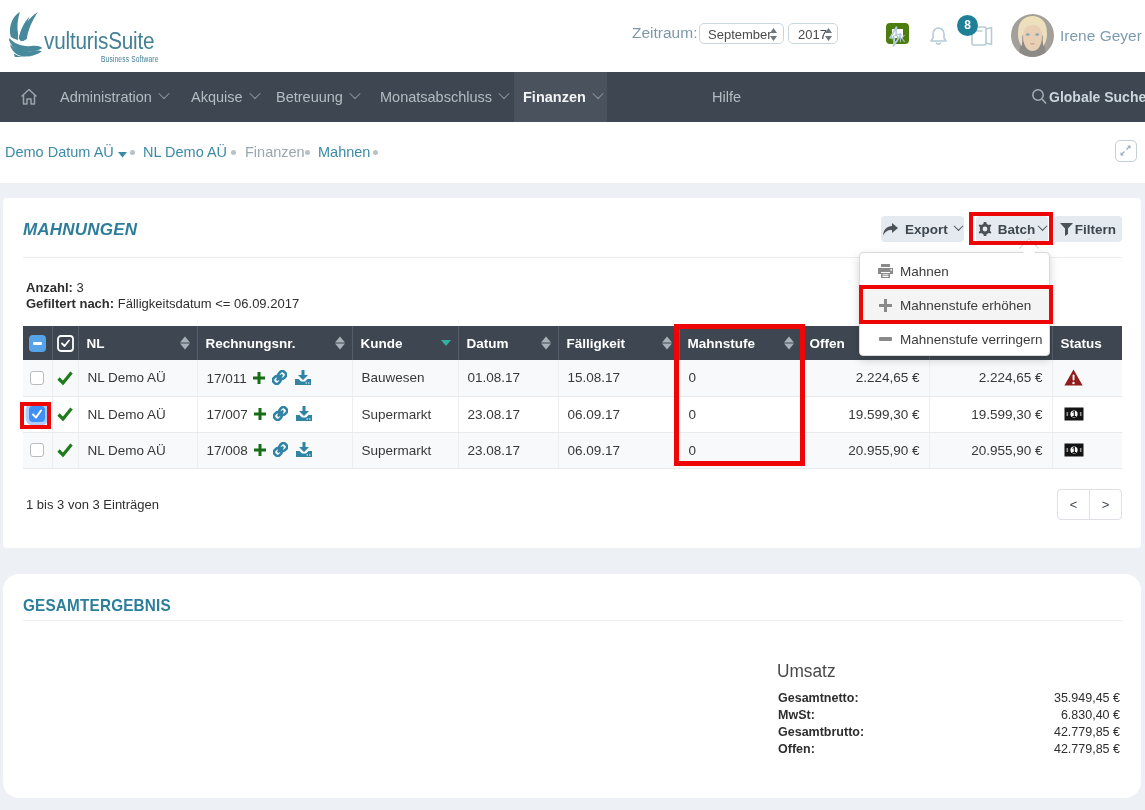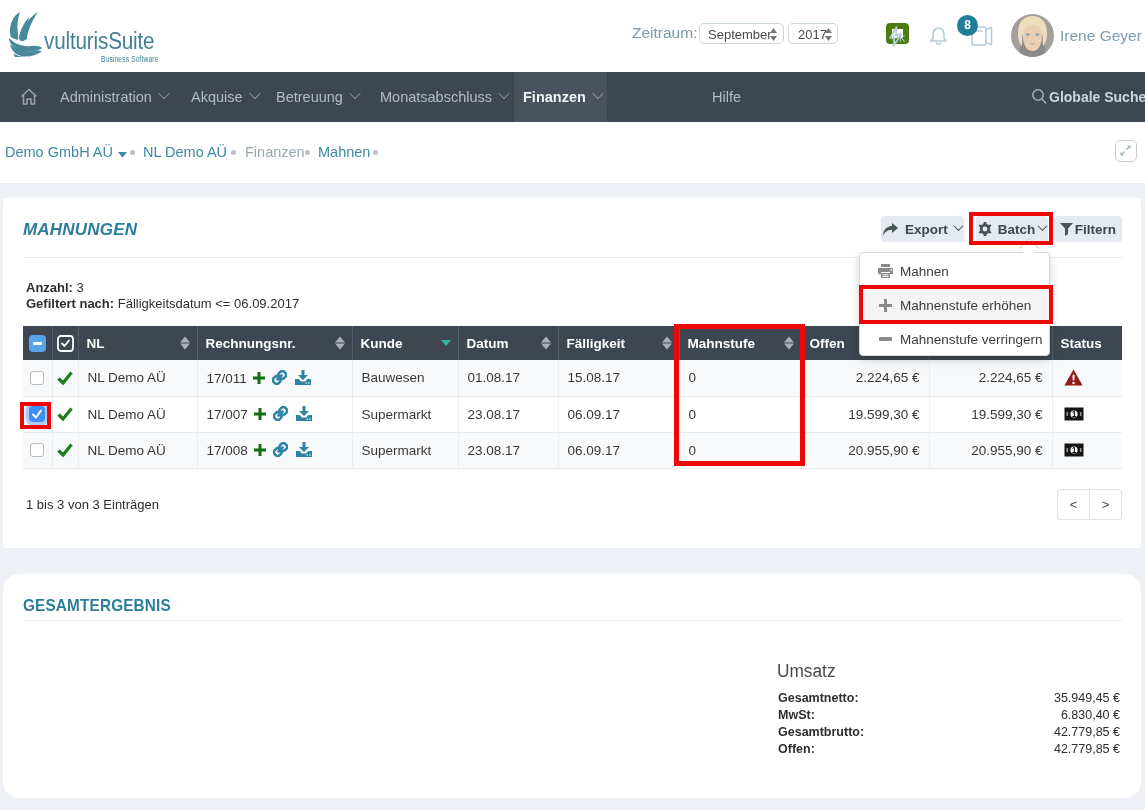--- a/index.html
+++ b/index.html
@@ -126,21 +126,21 @@
   <div class="abs navitem" style="left:523px;top:0;color:#f2f4f5;font-weight:bold;">Finanzen<span class="chev"></span></div>
   <div class="abs navitem" style="left:712px;top:0;">Hilfe</div>
   <svg class="abs" style="left:1031px;top:88px;top:16px;" width="16" height="17" viewBox="0 0 16 17">
         <circle cx="7" cy="7" r="5.2" fill="none" stroke="#a6aeb5" stroke-width="1.5"></circle>
         <path d="M11,11 L15,15.5" stroke="#a6aeb5" stroke-width="1.5"></path>
       </svg>
   <div class="abs" style="left:1049px;top:17px;font-size:14px;font-weight:bold;color:#ccd6dd;white-space:nowrap;">Globale Suche</div>
 </div>
 
 <div class="abs" style="left:0;top:122px;width:1145px;height:61px;font-size:14.5px;">
-  <span class="abs bcteal" style="left:5px;top:22px;">Demo GmbH AÜ</span>
+  <span class="abs bcteal" style="left:5px;top:22px;">Demo Datum AÜ</span>
   <svg class="abs" width="9" height="7" viewBox="0 0 9 7" style="left:118px;top:29px;">
         <path d="M0,1 L9,1 L4.5,6.5 Z" fill="#3c8ba6"></path>
       </svg>
   <span class="abs dot" style="left:130px;top:28px;margin:0;"></span>
   <span class="abs bcteal" style="left:143px;top:22px;">NL Demo AÜ</span>
   <span class="abs dot" style="left:231px;top:28px;margin:0;"></span>
   <span class="abs bcgray" style="left:245px;top:22px;">Finanzen</span>
   <span class="abs dot" style="left:305px;top:28px;margin:0;"></span>
   <span class="abs bcteal" style="left:318px;top:22px;">Mahnen</span>
   <span class="abs dot" style="left:373px;top:28px;margin:0;"></span>

